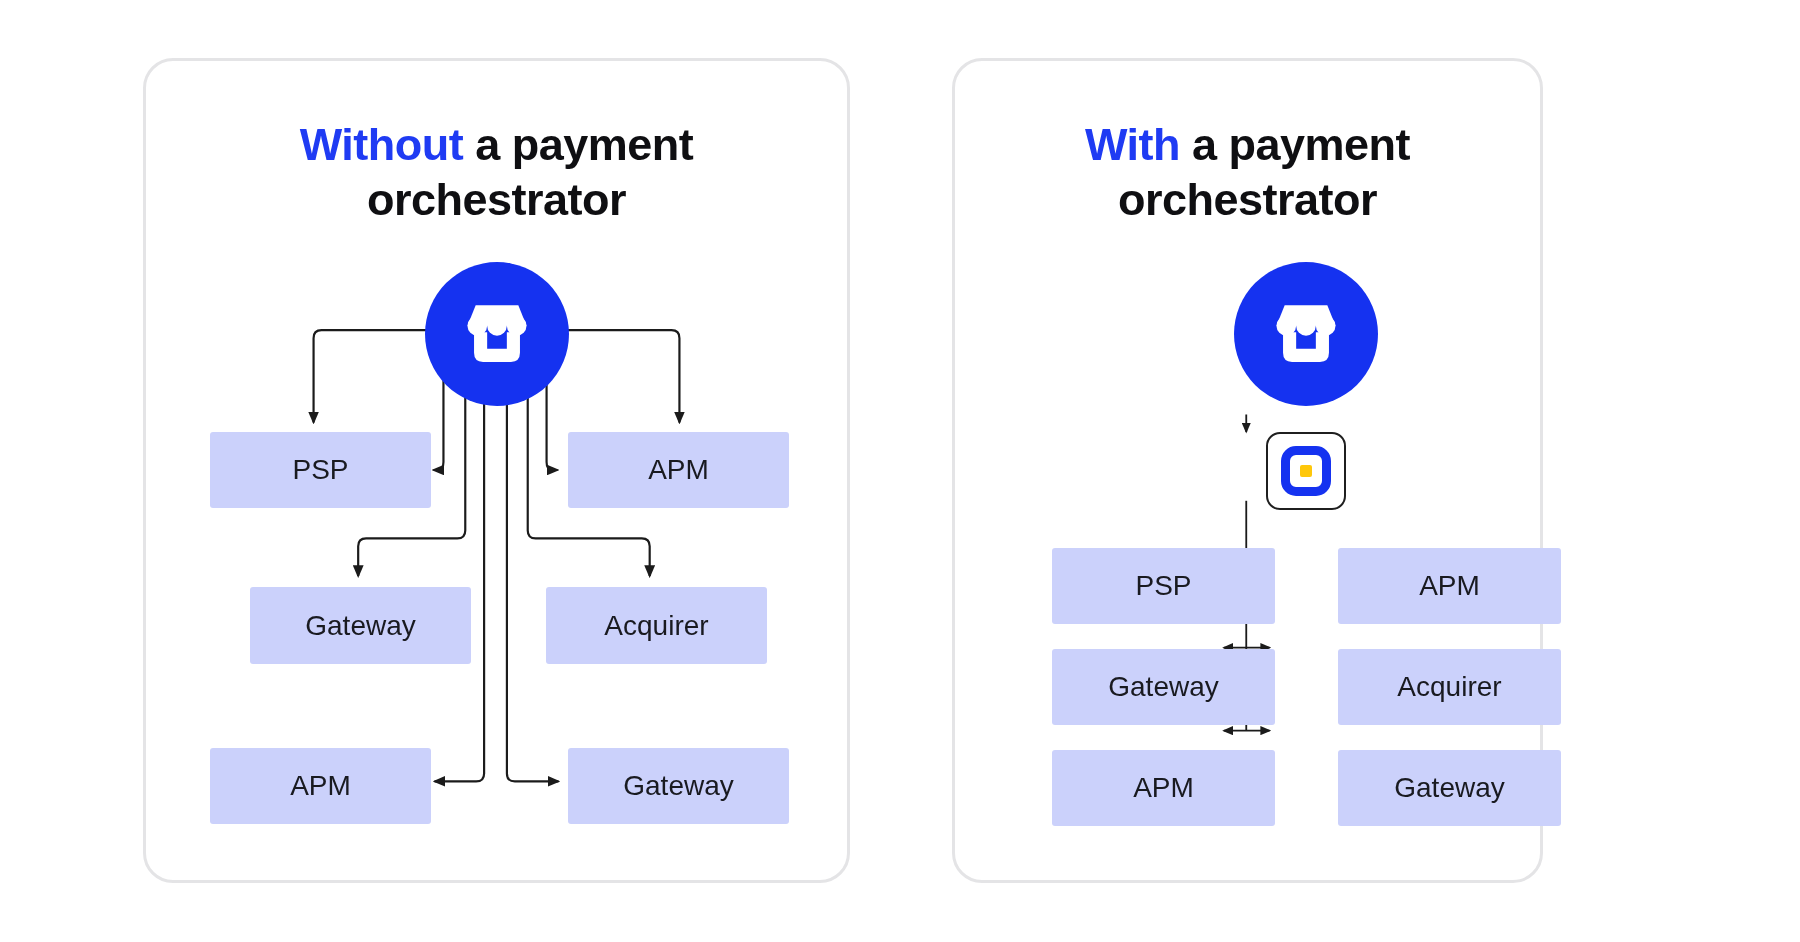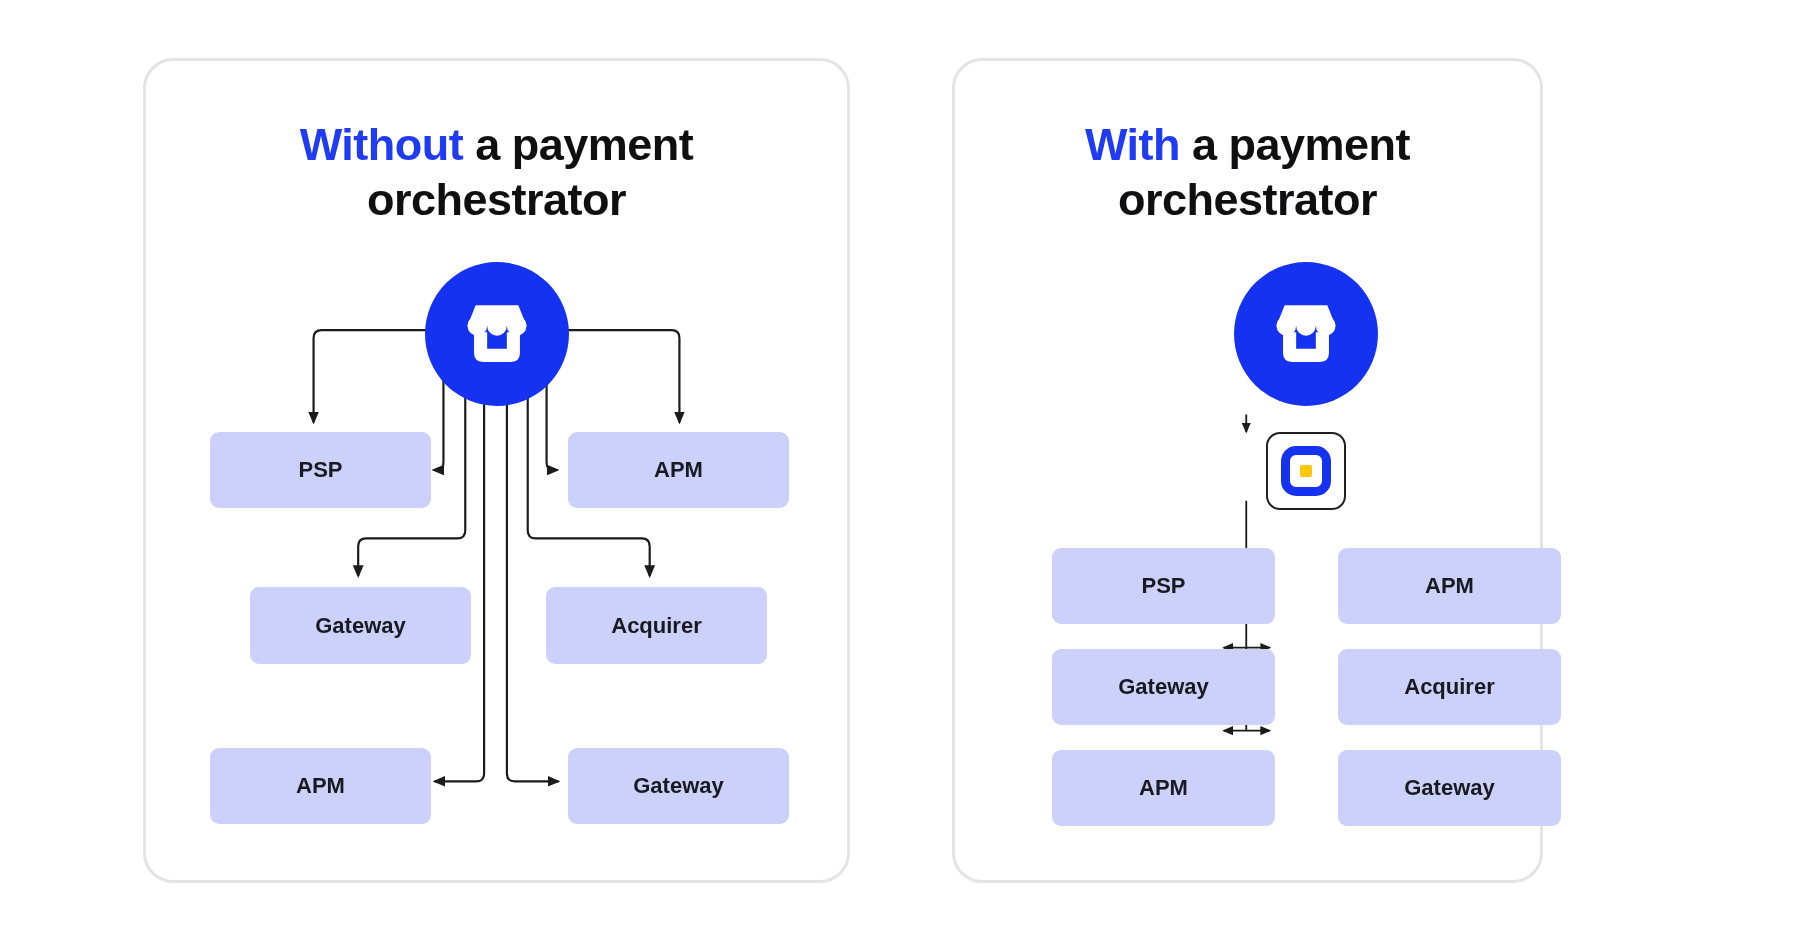--- a/index.html
+++ b/index.html
@@ -26,23 +26,23 @@
 
   .title{position:absolute;top:56px;left:0;width:100%;text-align:center;
     font-size:45px;line-height:55px;font-weight:700;color:var(--title-text);
     letter-spacing:-0.5px;}
   .title .hl{color:var(--title-blue);}
 
   .wires{position:absolute;left:0;top:0;width:100%;height:100%;}
   .wires path, .wires line{stroke:var(--line);stroke-width:2.2;fill:none;}
   .wires marker path{fill:var(--line);stroke:none;}
 
-  .node{position:absolute;background:var(--box-fill);border-radius:9px;
+  .node{position:absolute;background:var(--box-fill);border-radius:3px;
     display:flex;align-items:center;justify-content:center;
-    font-size:22px;color:var(--box-text);font-weight:bold;}
+    font-size:28px;color:var(--box-text);}
   
   .lp .b0{left:64px; top:371px;width:221px;height:76px;}
   .lp .b1{left:422px;top:371px;width:221px;height:76px;}
   .lp .b2{left:104px;top:526px;width:221px;height:77px;}
   .lp .b3{left:400px;top:526px;width:221px;height:77px;}
   .lp .b4{left:64px; top:687px;width:221px;height:76px;}
   .lp .b5{left:422px;top:687px;width:221px;height:76px;}
   
   .rp .b0{left:97px; top:487px;width:223px;height:76px;}
   .rp .b1{left:383px;top:487px;width:223px;height:76px;}

